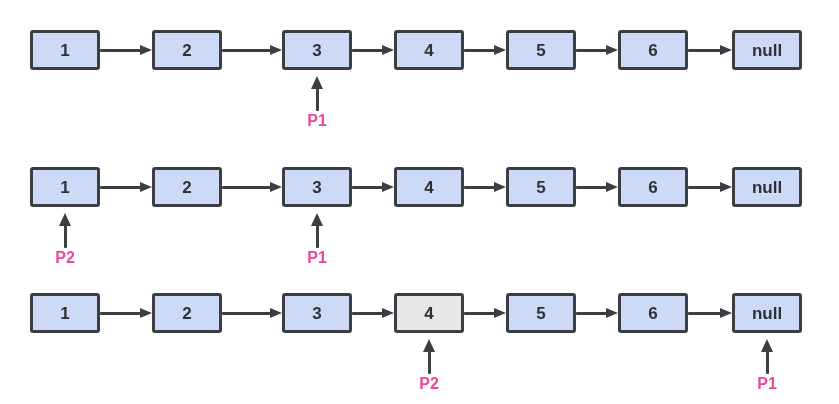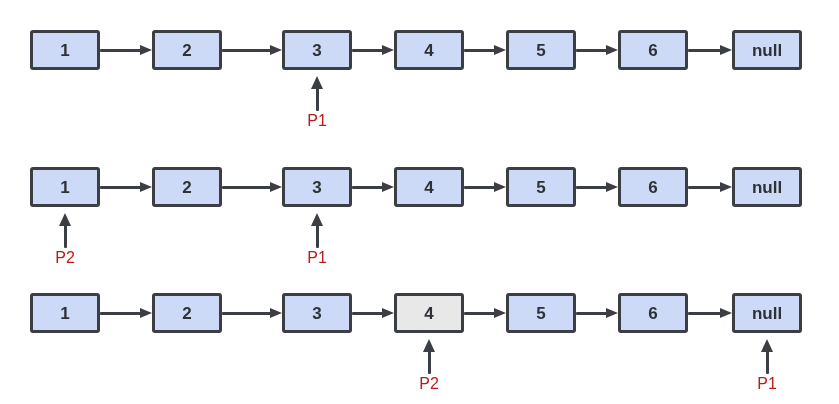--- a/index.html
+++ b/index.html
@@ -57,23 +57,23 @@
   .varrowhead {
     position: absolute;
     width: 0; height: 0;
     border-left: 6.5px solid transparent;
     border-right: 6.5px solid transparent;
     border-bottom: 13px solid var(--arrow-color, #3b3f44);
   }
   .ptr-label {
     position: absolute;
     transform: translateX(-50%);
-    font-weight: normal;
+    font-weight: bold;
     font-size: 16px;
-    color: #b91c1c;
+    color: #ec4899;
     white-space: nowrap;
     user-select: none;
     text-align: center;
   }
 </style>
 </head>
 <body>
 
 <div id="canvas" style="--border-color: #3b3f44; --arrow-color: #3b3f44; background: rgb(255, 255, 255);">
     <div class="list-row" style="top: 0px;">

